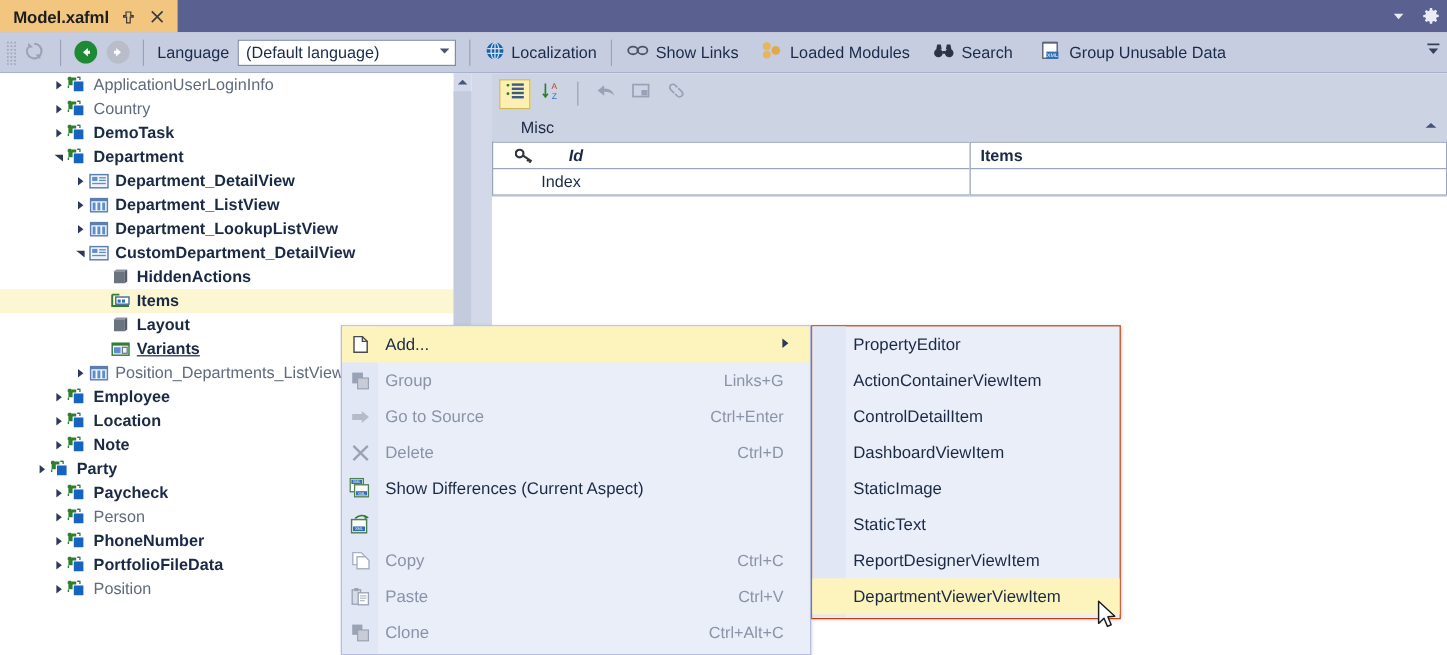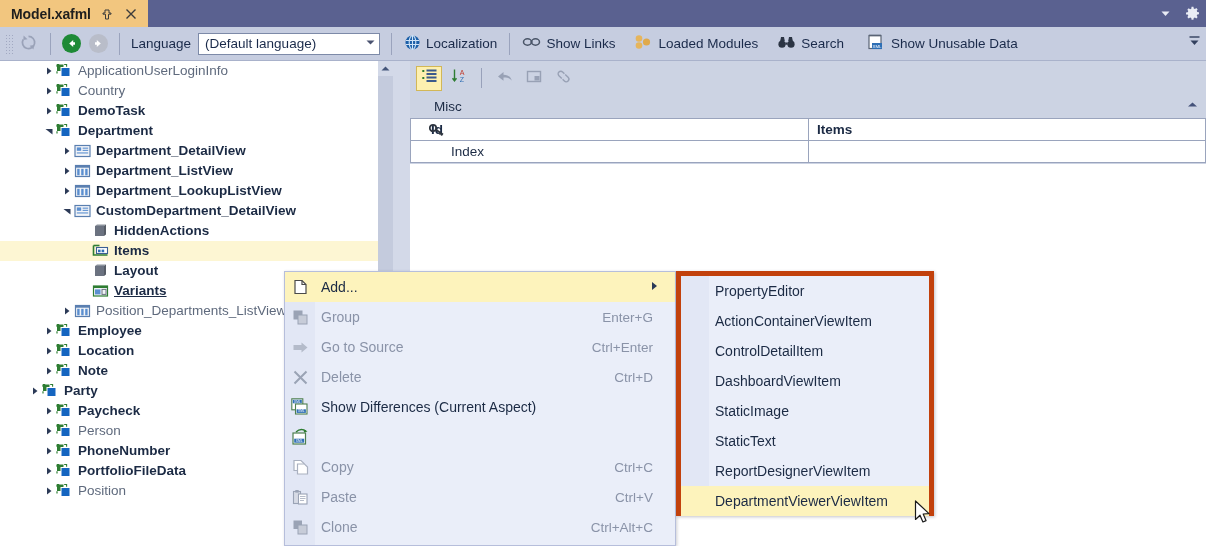--- a/index.html
+++ b/index.html
@@ -188,21 +188,21 @@
   .prop-name.indent2 { padding-left: 40px; }
   .prop-value {
     position: relative;
     width: 398px; height: 23px;
     background: #ffffff;
     border: 1px solid #9aa4bd;
     display: flex; align-items: center;
     padding-left: 8px;
     font-size: 13.5px; color: #1b2a44;
   }
-  .prop-name.idcell { font-weight: bold; padding-left: 20px; }
+  .prop-name.idcell { font-weight: bold; font-style: italic; padding-left: 63px; }
   .prop-value.bold { font-weight: bold; }
   .key-icon { position: absolute; left: 18px; top: 4px; }
 
   
   .ctxmenu {
     position: absolute; left: 284px; top: 271px;
     width: 392px; height: 275px;
     background: #eaeef9;
     border: 1px solid #b6bedb;
     box-shadow: 1px 1px 3px rgba(60,60,80,.25);
@@ -226,21 +226,21 @@
   .ctx-shortcut {
     color: #8a93a8; font-size: 13.5px; padding-right: 22px; white-space: nowrap;
   }
   .ctx-submark { position: absolute; right: 16px; color: #2b3a58; font-size: 9px; }
 
   
   .submenu {
     position: absolute; left: 676px; top: 271px;
     width: 258px; height: 245px;
     background: #eaeef9;
-    border: 5px solid #c2410c;
+    border: 1px solid #c2410c;
     box-shadow: 1px 1px 3px rgba(60,60,80,.3);
   }
   .sub-gutter {
     position: absolute; left: 0; top: 0; width: 28px; height: 100%;
     background: #e2e7f5;
   }
   .sub-item {
     position: relative; height: 30px;
     display: flex; align-items: center;
     padding-left: 34px;
@@ -383,21 +383,21 @@
 
     <div class="tb-btn" style="margin-left:13px;">
       <span>
         <svg width="19" height="17" viewBox="0 0 19 17">
           <rect x="2" y="1.5" width="12" height="13" fill="#ffffff" stroke="#5a6475" stroke-width="1.2"></rect>
           <path d="M2 1.5h12" stroke="#5a6475" stroke-width="1.6"></path>
           <rect x="5" y="9" width="10" height="6" fill="#2f6fb5"></rect>
           <text x="10" y="13.6" font-size="4.4" fill="#ffffff" text-anchor="middle" font-family="Liberation Sans, sans-serif">XML</text>
         </svg>
       </span>
-      <span>Show Unusable Data</span>
+      <span>Group Unusable Data</span>
     </div>
 
     <div class="tb-overflow">
       <svg width="13" height="14" viewBox="0 0 13 14">
         <path d="M1.5 3h10" stroke="#32405e" stroke-width="1.4"></path>
         <path d="M2.5 6.5 L6.5 11 L10.5 6.5 Z" fill="#32405e"></path>
       </svg>
     </div>
   </div>
 
@@ -826,21 +826,21 @@
             </svg></span>
         </div>
         <div class="ctx-item disabled">
           <span class="ctx-icon">
             <svg width="17" height="17" viewBox="0 0 17 17">
               <rect x="1.5" y="1.5" width="9" height="9" fill="#9aa3b5"></rect>
               <rect x="6" y="6" width="9" height="9" fill="#c7ccd8" stroke="#9aa3b5" stroke-width="1"></rect>
             </svg>
           </span>
           <span class="ctx-label">Group</span>
-          <span class="ctx-shortcut">Enter+G</span>
+          <span class="ctx-shortcut">Links+G</span>
         </div>
         <div class="ctx-item disabled">
           <span class="ctx-icon">
             <svg width="17" height="17" viewBox="0 0 17 17">
               <path d="M1.5 6h8V3.5L15.5 8.5 9.5 13.5V11h-8z" fill="#b4bbca"></path>
             </svg>
           </span>
           <span class="ctx-label">Go to Source</span>
           <span class="ctx-shortcut">Ctrl+Enter</span>
         </div>

